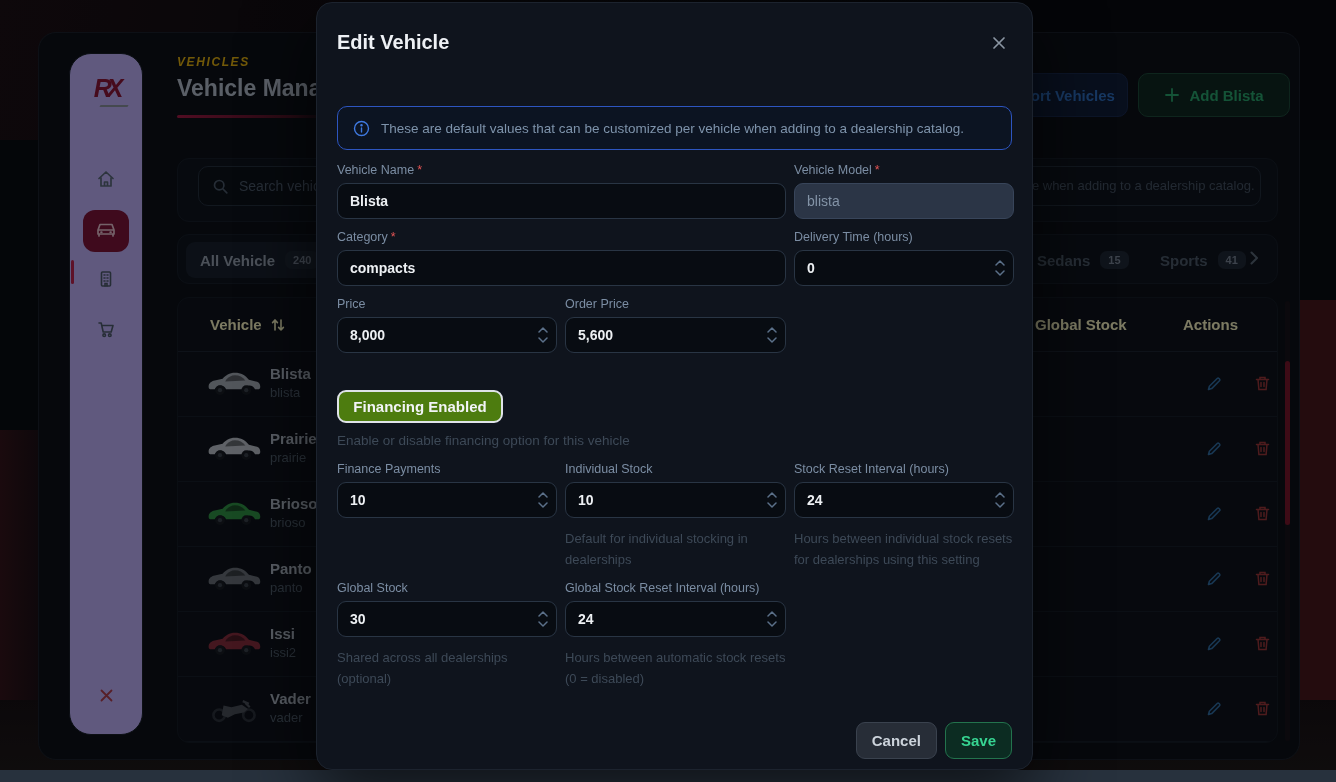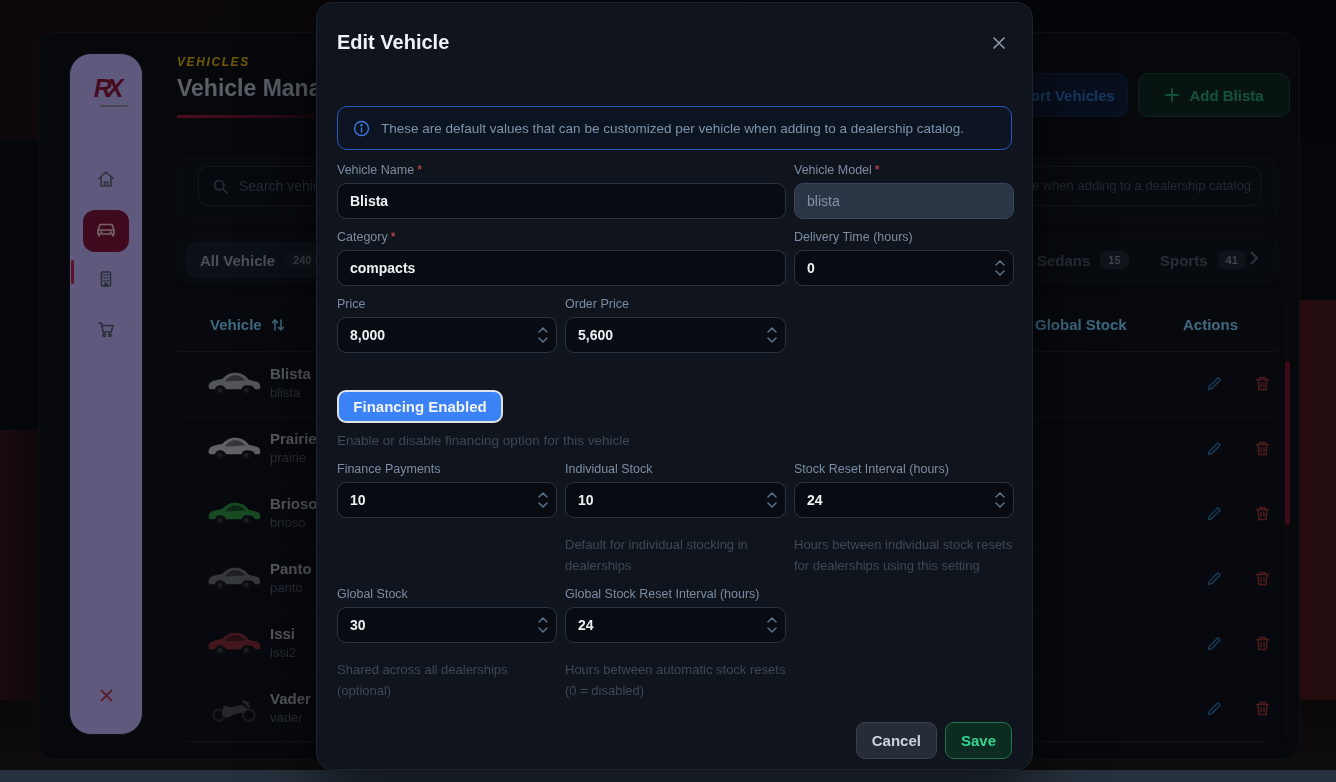--- a/index.html
+++ b/index.html
@@ -61,21 +61,21 @@
   .tab.active{left:8px;background:#161d27;color:#98a2ae;}
   .tab.sedans{left:845px;}
   .tab.sports{left:968px;}
   .count-badge{background:#1d242e;color:#7b8694;font-size:11px;font-weight:bold;
     padding:3px 8px;border-radius:7px;}
   .tabs-chevron{position:absolute;right:14px;top:14px;color:#5b6874;}
   
   .vtable{position:absolute;left:138px;top:264px;width:1101px;height:446px;background:#0b0e13;
     border:1px solid #12171e;border-radius:12px;overflow:hidden;}
   .thead{position:relative;height:54px;border-bottom:1px solid #1a212a;}
-  .th{position:absolute;top:18px;font-size:15px;font-weight:bold;color:#7dd3fc;white-space:nowrap;}
+  .th{position:absolute;top:18px;font-size:15px;font-weight:bold;color:#fef9c3;white-space:nowrap;}
   .th.vehicle{left:32px;display:flex;align-items:center;gap:8px;}
   .th.stock{left:857px;}
   .th.actions{left:1005px;}
   .trow{position:relative;height:65px;border-bottom:1px solid #141a22;}
   .car-wrap{position:absolute;left:28px;top:17px;width:56px;height:30px;}
   .car-wrap svg{width:56px;height:30px;}
   .vname{position:absolute;left:92px;top:13px;font-size:15px;font-weight:bold;color:#b2bac4;white-space:nowrap;}
   .vmodel{position:absolute;left:92px;top:33px;font-size:13px;color:#505c69;white-space:nowrap;}
   .row-action{position:absolute;top:23px;width:18px;height:18px;background:none;border:none;padding:0;}
   .row-action.edit{left:1027px;color:#2e6da4;}
@@ -101,22 +101,22 @@
   .span2{grid-column:span 2;}
   .flabel{display:block;font-size:12.5px;color:#7b8da3;margin-bottom:6px;white-space:nowrap;}
   .req{color:#e35454;margin-left:3px;}
   .tinput{width:100%;height:36px;background:#080c12;border:1px solid #293544;border-radius:9px;
     color:#edf0f3;font-weight:bold;font-size:14px;padding:0 12px;font-family:inherit;outline:none;}
   .tinput.disabled{background:#2b3546;border-color:#38455a;color:#8393a6;font-weight:normal;}
   .num-wrap{position:relative;}
   .num-wrap .tinput{padding-right:28px;}
   .spinner{position:absolute;right:9px;top:50%;transform:translateY(-50%);display:flex;flex-direction:column;
     gap:4px;color:#5b7089;background:none;border:none;padding:0;}
-  .helper{font-size:13px;color:#3d4957;line-height:21px;margin-top:16px;}
-  .fin-btn{margin-top:37px;width:166px;height:33px;background:#3b82f6;border:2px solid #dfe3e8;
+  .helper{font-size:13px;color:#3d4957;line-height:21px;margin-top:10px;}
+  .fin-btn{margin-top:37px;width:166px;height:33px;background:#4d7c0f;border:2px solid #dfe3e8;
     border-radius:9px;color:#f2f4f6;font-weight:bold;font-size:15px;display:flex;align-items:center;
     justify-content:center;font-family:inherit;}
   .fin-helper{margin-top:10px;font-size:13.5px;color:#3d4957;}
   .grid2{margin-top:14px;}
   .modal-footer{position:absolute;right:20px;bottom:10px;display:flex;gap:8px;}
   .btn-cancel{height:37px;padding:0 15px;background:#272d37;border:1px solid #3a424e;border-radius:9px;
     color:#ccd3db;font-weight:bold;font-size:15px;font-family:inherit;}
   .btn-save{height:37px;padding:4px 15px;background:#0c2c22;border:1px solid #23734d;border-radius:9px;
     color:#37d492;font-weight:bold;font-size:15px;font-family:inherit;}
   .hidden-defs{position:absolute;width:0;height:0;overflow:hidden;}

